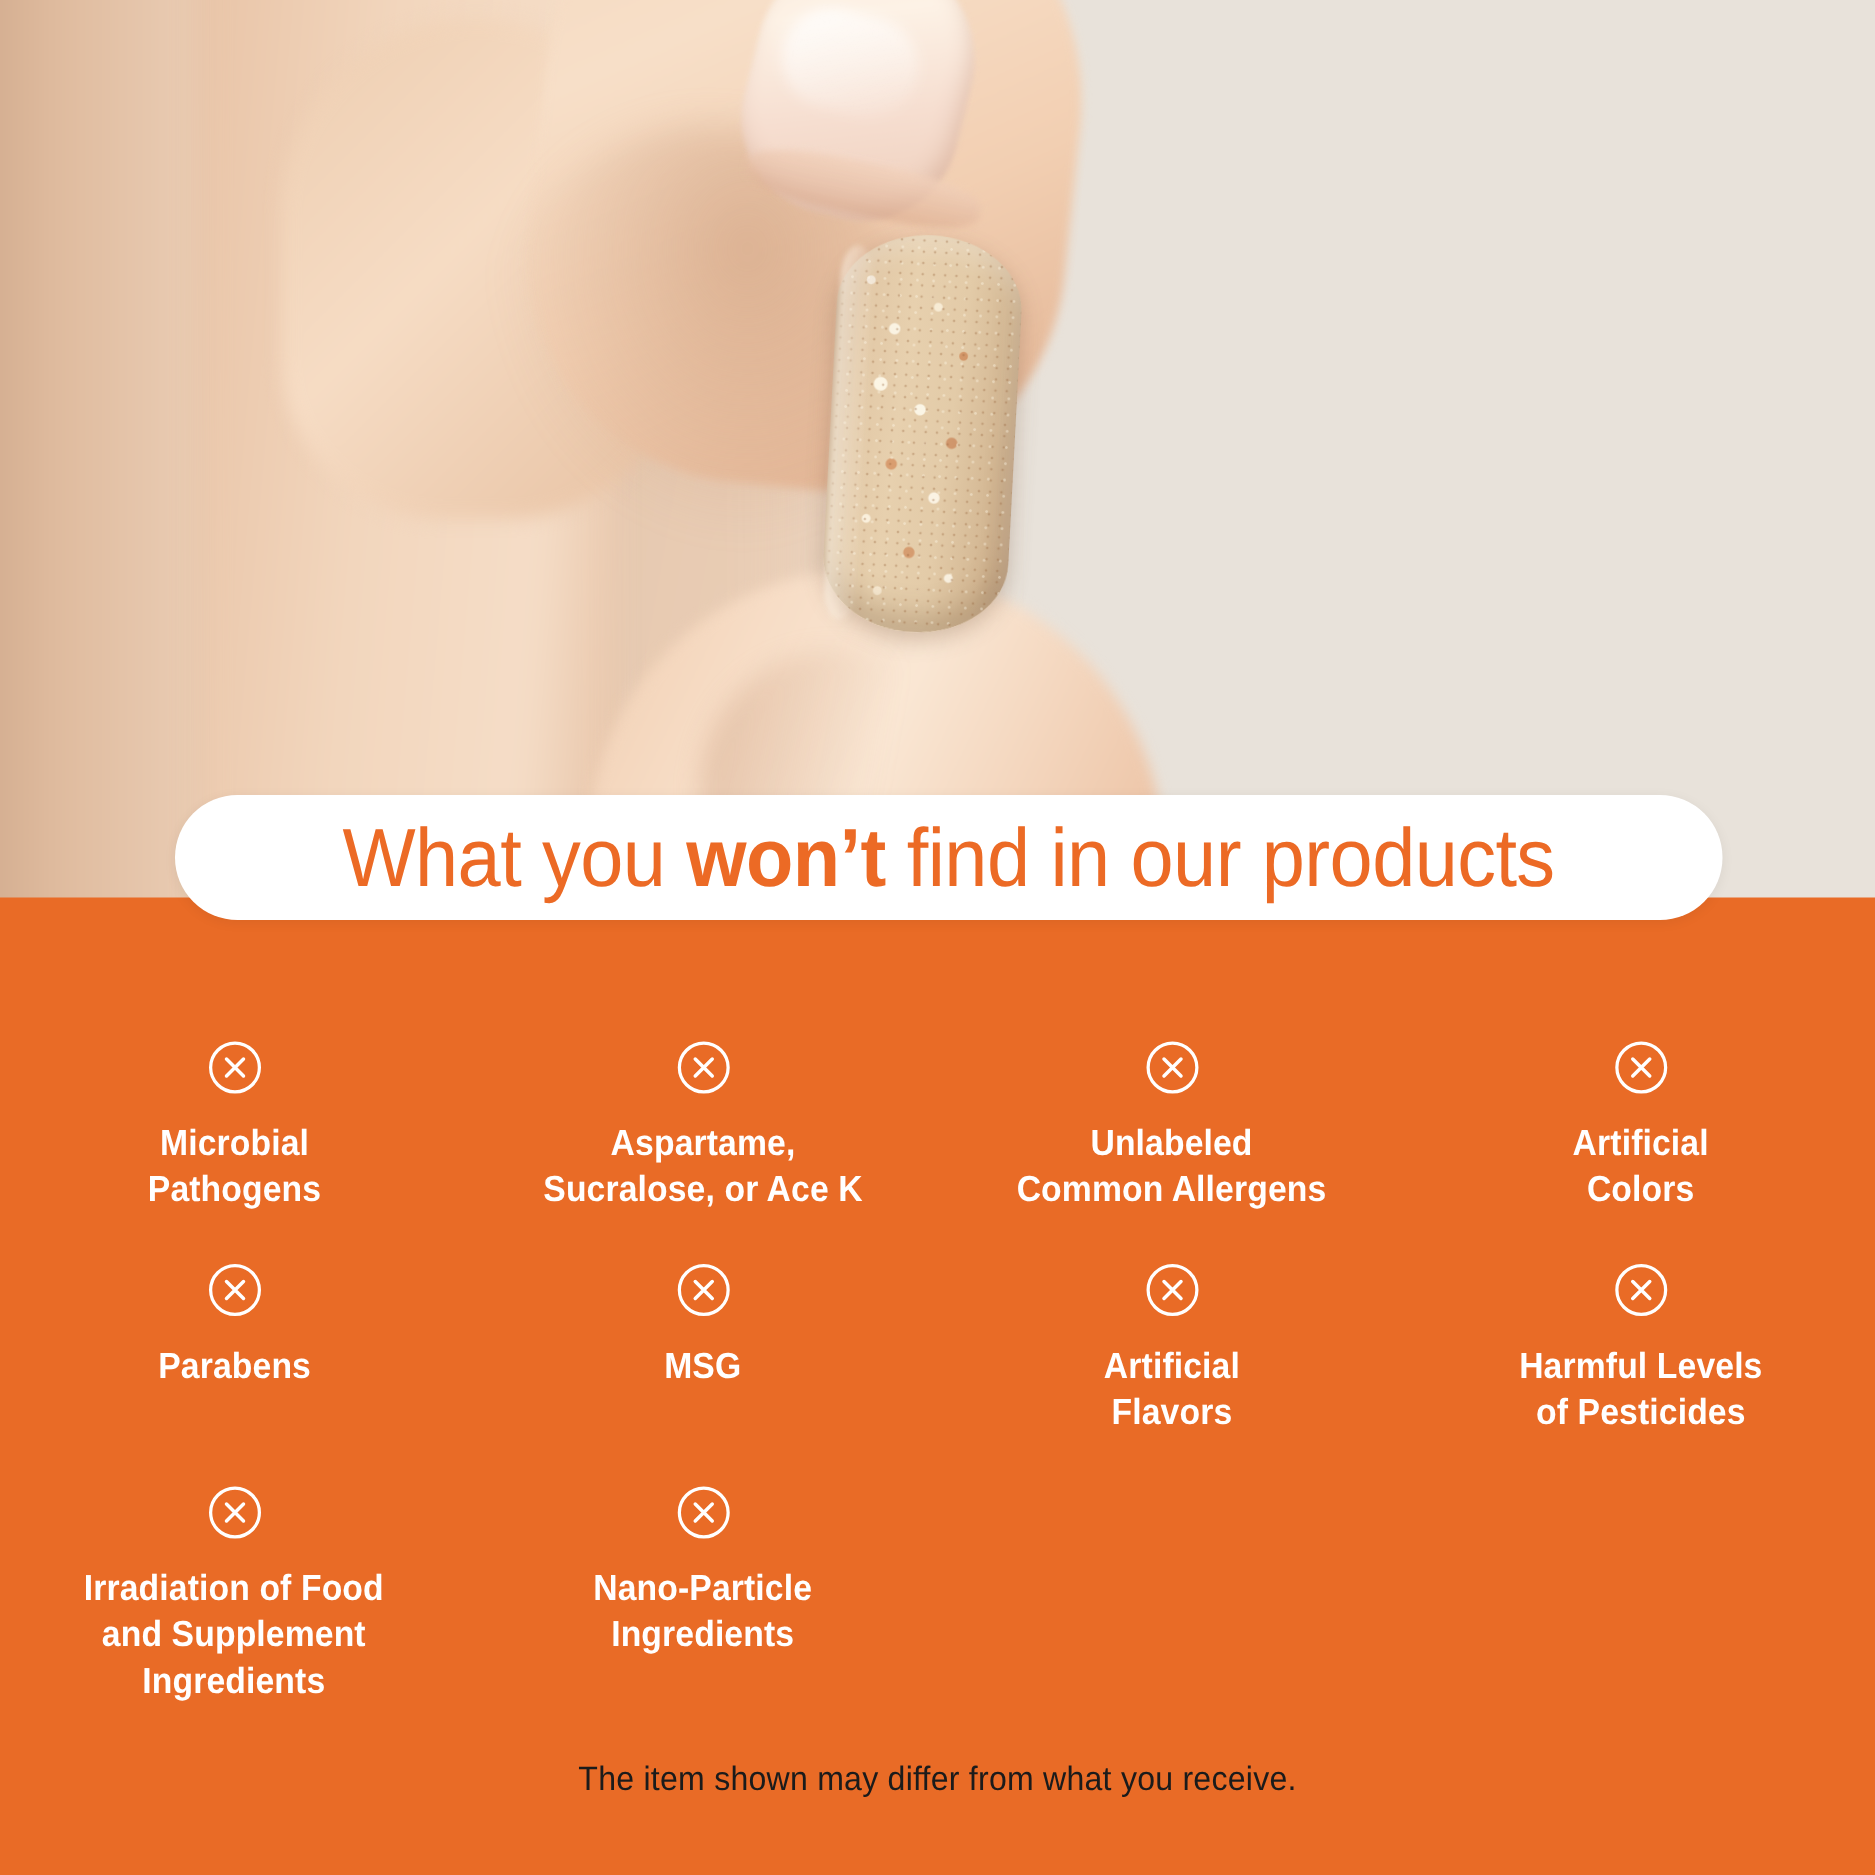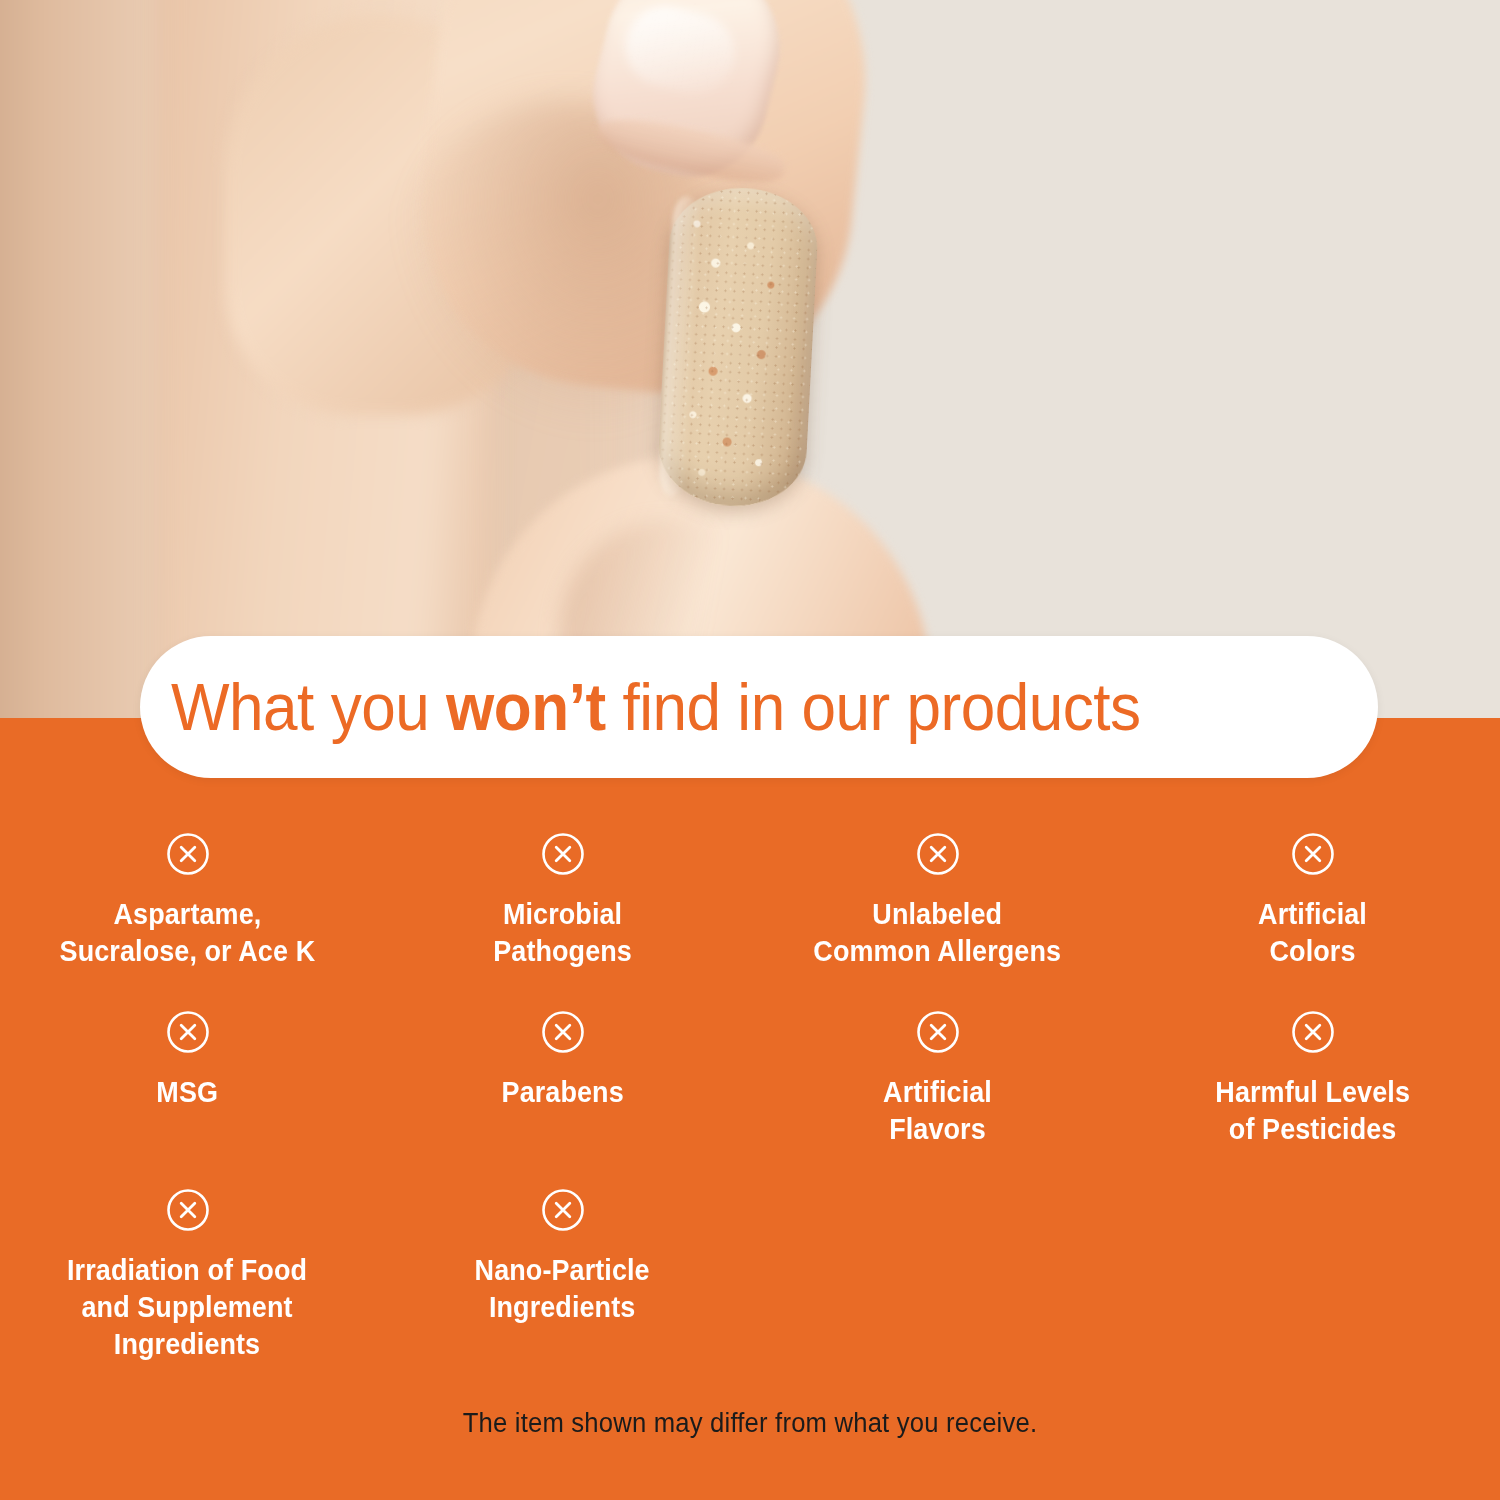--- a/index.html
+++ b/index.html
@@ -190,26 +190,26 @@
     height: 782px;
     background: #e96b26;
   }
 
   
   #title-card {
     position: absolute;
     left: 140px;
     top: 636px;
     width: 1238px;
-    height: 142px;
+    height: 100px;
     background: #ffffff;
     border-radius: 71px;
     display: flex;
     align-items: center;
-    justify-content: flex-start;
+    justify-content: center;
     box-shadow: 0 2px 10px rgba(0,0,0,0.06);
   }
   #title-text {
     font-family: "Liberation Sans", sans-serif;
     font-size: 66px;
     line-height: 1;
     color: #ec6a25;
     letter-spacing: -0.5px;
     white-space: nowrap;
     transform: scaleX(0.94);
@@ -293,60 +293,60 @@
   <div id="title-card" style="background: rgb(255, 255, 255);">
     <div id="title-text" style="color: rgb(236, 106, 37);"><span>What you </span><span class="strong">won’t</span><span> find in our products</span></div>
   </div>
 
   <div id="grid">
       <div class="cell">
         <span class="x-icon"><svg width="44" height="44" viewBox="0 0 44 44" aria-hidden="true">
             <circle cx="22" cy="22" r="19.5" fill="none" stroke="#ffffff" stroke-width="2.6"></circle>
             <path d="M15.2 15.2 L28.8 28.8 M28.8 15.2 L15.2 28.8" stroke="#ffffff" stroke-width="2.8" stroke-linecap="round"></path>
           </svg></span>
+        <div class="cell-label" style="color: rgb(255, 255, 255);">Microbial
+Pathogens</div>
+      </div>
+      <div class="cell">
+        <span class="x-icon"><svg width="44" height="44" viewBox="0 0 44 44" aria-hidden="true">
+            <circle cx="22" cy="22" r="19.5" fill="none" stroke="#ffffff" stroke-width="2.6"></circle>
+            <path d="M15.2 15.2 L28.8 28.8 M28.8 15.2 L15.2 28.8" stroke="#ffffff" stroke-width="2.8" stroke-linecap="round"></path>
+          </svg></span>
         <div class="cell-label" style="color: rgb(255, 255, 255);">Aspartame,
 Sucralose, or Ace K</div>
       </div>
       <div class="cell">
         <span class="x-icon"><svg width="44" height="44" viewBox="0 0 44 44" aria-hidden="true">
             <circle cx="22" cy="22" r="19.5" fill="none" stroke="#ffffff" stroke-width="2.6"></circle>
             <path d="M15.2 15.2 L28.8 28.8 M28.8 15.2 L15.2 28.8" stroke="#ffffff" stroke-width="2.8" stroke-linecap="round"></path>
           </svg></span>
-        <div class="cell-label" style="color: rgb(255, 255, 255);">Microbial
-Pathogens</div>
-      </div>
-      <div class="cell">
-        <span class="x-icon"><svg width="44" height="44" viewBox="0 0 44 44" aria-hidden="true">
-            <circle cx="22" cy="22" r="19.5" fill="none" stroke="#ffffff" stroke-width="2.6"></circle>
-            <path d="M15.2 15.2 L28.8 28.8 M28.8 15.2 L15.2 28.8" stroke="#ffffff" stroke-width="2.8" stroke-linecap="round"></path>
-          </svg></span>
         <div class="cell-label" style="color: rgb(255, 255, 255);">Unlabeled
 Common Allergens</div>
       </div>
       <div class="cell">
         <span class="x-icon"><svg width="44" height="44" viewBox="0 0 44 44" aria-hidden="true">
             <circle cx="22" cy="22" r="19.5" fill="none" stroke="#ffffff" stroke-width="2.6"></circle>
             <path d="M15.2 15.2 L28.8 28.8 M28.8 15.2 L15.2 28.8" stroke="#ffffff" stroke-width="2.8" stroke-linecap="round"></path>
           </svg></span>
         <div class="cell-label" style="color: rgb(255, 255, 255);">Artificial
 Colors</div>
       </div>
       <div class="cell">
         <span class="x-icon"><svg width="44" height="44" viewBox="0 0 44 44" aria-hidden="true">
             <circle cx="22" cy="22" r="19.5" fill="none" stroke="#ffffff" stroke-width="2.6"></circle>
             <path d="M15.2 15.2 L28.8 28.8 M28.8 15.2 L15.2 28.8" stroke="#ffffff" stroke-width="2.8" stroke-linecap="round"></path>
           </svg></span>
+        <div class="cell-label" style="color: rgb(255, 255, 255);">Parabens</div>
+      </div>
+      <div class="cell">
+        <span class="x-icon"><svg width="44" height="44" viewBox="0 0 44 44" aria-hidden="true">
+            <circle cx="22" cy="22" r="19.5" fill="none" stroke="#ffffff" stroke-width="2.6"></circle>
+            <path d="M15.2 15.2 L28.8 28.8 M28.8 15.2 L15.2 28.8" stroke="#ffffff" stroke-width="2.8" stroke-linecap="round"></path>
+          </svg></span>
         <div class="cell-label" style="color: rgb(255, 255, 255);">MSG</div>
-      </div>
-      <div class="cell">
-        <span class="x-icon"><svg width="44" height="44" viewBox="0 0 44 44" aria-hidden="true">
-            <circle cx="22" cy="22" r="19.5" fill="none" stroke="#ffffff" stroke-width="2.6"></circle>
-            <path d="M15.2 15.2 L28.8 28.8 M28.8 15.2 L15.2 28.8" stroke="#ffffff" stroke-width="2.8" stroke-linecap="round"></path>
-          </svg></span>
-        <div class="cell-label" style="color: rgb(255, 255, 255);">Parabens</div>
       </div>
       <div class="cell">
         <span class="x-icon"><svg width="44" height="44" viewBox="0 0 44 44" aria-hidden="true">
             <circle cx="22" cy="22" r="19.5" fill="none" stroke="#ffffff" stroke-width="2.6"></circle>
             <path d="M15.2 15.2 L28.8 28.8 M28.8 15.2 L15.2 28.8" stroke="#ffffff" stroke-width="2.8" stroke-linecap="round"></path>
           </svg></span>
         <div class="cell-label" style="color: rgb(255, 255, 255);">Artificial
 Flavors</div>
       </div>
       <div class="cell">

